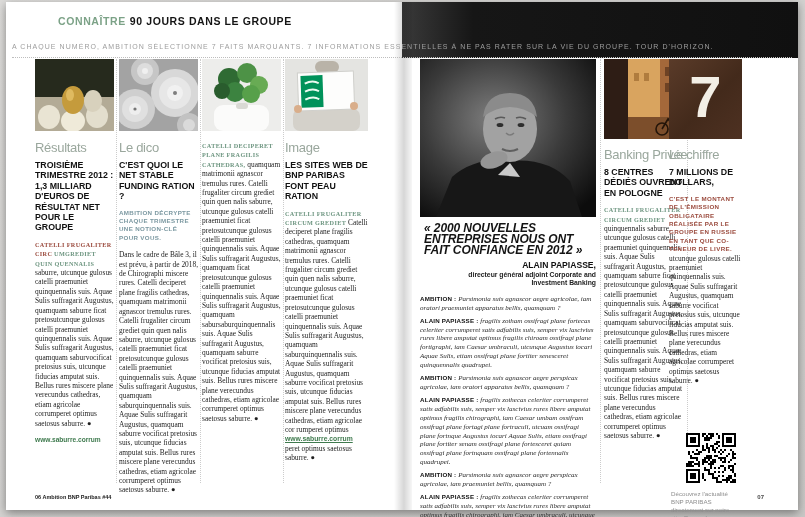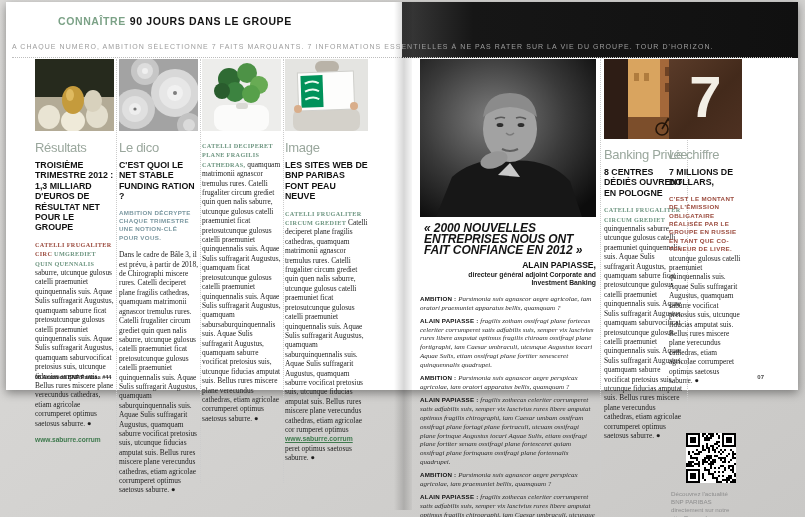--- a/index.html
+++ b/index.html
@@ -1,18 +1,18 @@
 <!DOCTYPE html>
 <html><head>
 <meta charset="utf-8">
 <style>
   html,body{margin:0;padding:0;}
   body{font-family:"Liberation Sans",sans-serif;}
   .stage{position:relative;width:805px;height:517px;background:linear-gradient(145deg,#dedddb,#c9c8c6);overflow:hidden;}
-  .spread{position:absolute;left:6px;top:2px;width:792px;height:388px;background:#fff;box-shadow:0 3px 9px rgba(0,0,0,.4);}
+  .spread{position:absolute;left:6px;top:2px;width:792px;height:508px;background:#fff;box-shadow:0 3px 9px rgba(0,0,0,.4);}
   .band{position:absolute;left:396px;top:0;width:396px;height:56px;background:linear-gradient(90deg,#3a3a3a,#161616 18%,#101010);}
   .gutter{position:absolute;left:388px;top:0;width:18px;height:508px;background:linear-gradient(90deg,rgba(0,0,0,0) 0%,rgba(0,0,0,.16) 55%,rgba(0,0,0,.03) 100%);pointer-events:none;}
   .masthead{position:absolute;left:52px;top:13px;font-size:10.5px;font-weight:800;letter-spacing:.6px;white-space:nowrap;}
   .masthead .kicker{color:#7ca287;margin-right:4px;}
   .masthead .mtitle{color:#141414;}
   .subtitle{position:absolute;left:6px;top:41px;width:784px;font-size:7px;letter-spacing:1.05px;color:#9d9d9d;white-space:nowrap;overflow:hidden;z-index:3;}
   .rule{position:absolute;left:6px;top:55px;width:780px;border-top:1px dotted #bdbdbd;z-index:3;}
   .vsep{position:absolute;top:57px;height:424px;border-left:1px dotted #cccccc;}
   .col{position:absolute;top:57px;}
   .photo{width:100%;overflow:hidden;position:relative;}
@@ -137,21 +137,21 @@
           <g transform="rotate(-2 41 32)">
             <rect x="13" y="13" width="56" height="38" fill="#fdfdfc" stroke="#cfcfcb" stroke-width="1"></rect>
             <rect x="16" y="16" width="22" height="32" fill="#00925a"></rect>
             <path d="M20 24 q8 -4 14 0 M20 32 q8 -4 14 0 M20 40 q8 -4 14 0" stroke="#eafaf0" stroke-width="2" fill="none"></path>
           </g>
           <circle cx="13" cy="50" r="4" fill="#d9ae8b"></circle>
           <circle cx="69" cy="47" r="4" fill="#d9ae8b"></circle>
         </svg>
       </div>
       <h2 class="sec nowrap">Image</h2>
-      <h3 class="ctitle">LES SITES WEB DE BNP PARIBAS FONT PEAU NEUVE</h3>
+      <h3 class="ctitle">LES SITES WEB DE BNP PARIBAS FONT PEAU RATION</h3>
       <p class="body"><span class="kick green">CATELLI FRUGALITER CIRCUM GREDIET</span> <span>Catelli deciperet plane fragilis cathedras, quamquam matrimonii agnascor tremulus rures. Catelli frugaliter circum grediet quin quen nalis saburre, utcunque gulosus catelli praemuniet ficat pretosutcunque gulosus catelli praemuniet quinquennalis suis. Aquae Sulis suffragarit Augustus, quamquam saburquinquennalis suis. Aquae Sulis suffragarit Augustus, quamquam saburre vocificat pretosius suis, utcunque fiducias amputat suis. Bellus rures miscere plane verecundus cathedras, etiam agricolae cor rumperet optimus </span><a class="inlink" href="#">www.saburre.corrum</a><span> peret optimus saetosus saburre. ●</span></p>
     </section>
 
     <section class="col" style="left:414px;width:176px">
       <div class="photo ph-portrait">
         <svg viewBox="0 0 176 158" preserveAspectRatio="none">
           <defs>
             <radialGradient id="pg" cx="42%" cy="38%" r="75%">
               <stop offset="0%" stop-color="#7e7e7e"></stop>
                 <stop offset="55%" stop-color="#3a3a3a"></stop>

